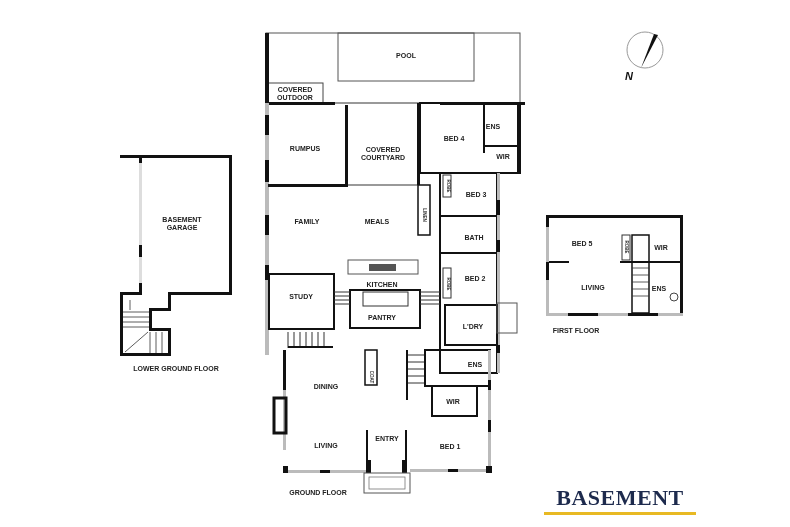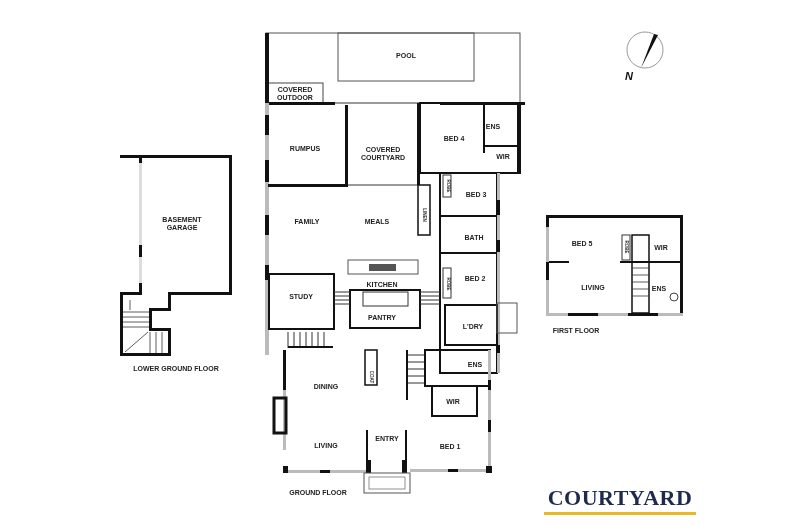--- a/index.html
+++ b/index.html
@@ -213,14 +213,14 @@
 <div class="lbl" style="left:582px;top:244px;">BED 5</div>
 <div class="vlbl" style="left:626px;top:247px;">ROBE</div>
 <div class="lbl" style="left:661px;top:248px;">WIR</div>
 <div class="lbl" style="left:593px;top:288px;">LIVING</div>
 <div class="lbl" style="left:659px;top:289px;">ENS</div>
 
 <div class="floorlbl" style="left:176px;top:365px;">LOWER GROUND FLOOR</div>
 <div class="floorlbl" style="left:318px;top:489px;">GROUND FLOOR</div>
 <div class="floorlbl" style="left:576px;top:327px;">FIRST FLOOR</div>
 
-<div class="brand">COURTYARD</div>
+<div class="brand">BASEMENT</div>
 <div class="brandbar"></div>
 
 </body></html>

